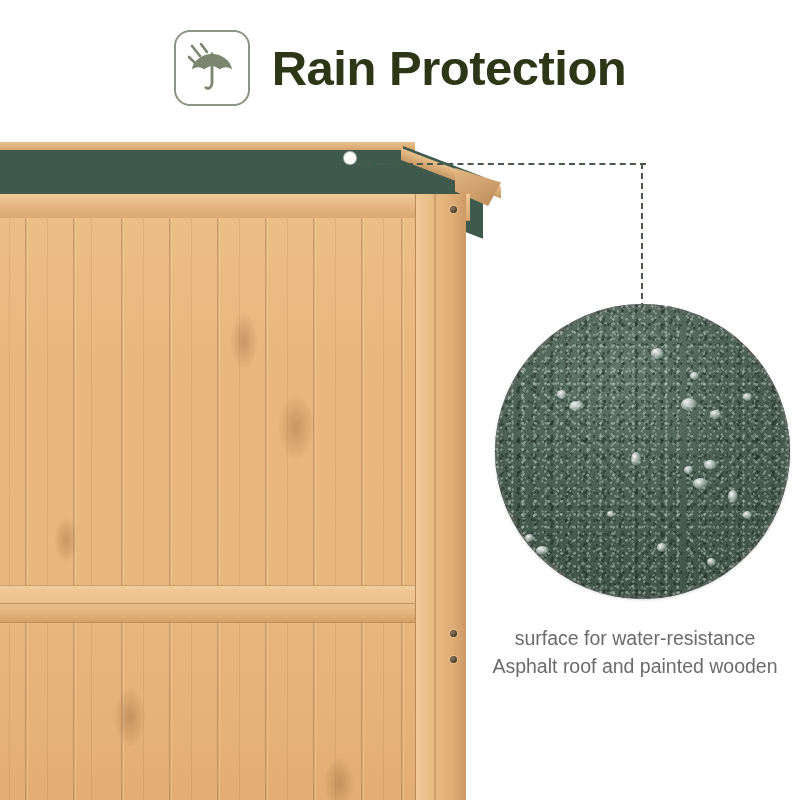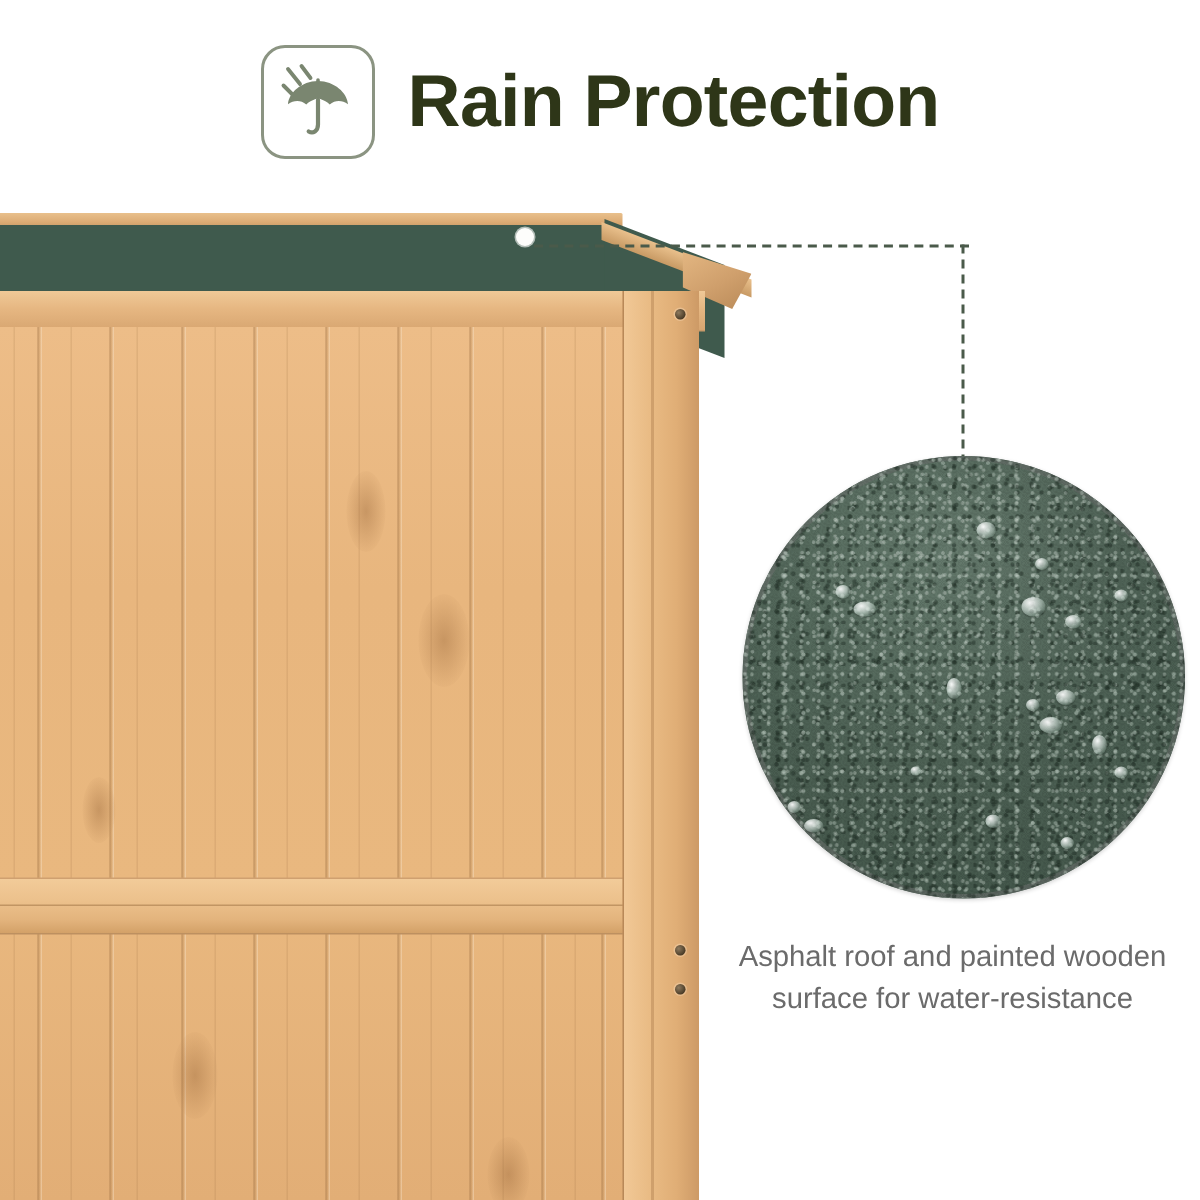--- a/index.html
+++ b/index.html
@@ -214,17 +214,17 @@
     <div class="droplet" style="left:79%;top:63%;width:10px;height:13px"></div>
     <div class="droplet" style="left:84%;top:70%;width:9px;height:8px"></div>
     <div class="droplet" style="left:10%;top:78%;width:9px;height:8px"></div>
     <div class="droplet" style="left:14%;top:82%;width:13px;height:9px"></div>
     <div class="droplet" style="left:55%;top:81%;width:10px;height:9px"></div>
     <div class="droplet" style="left:72%;top:86%;width:9px;height:8px"></div>
     <div class="droplet" style="left:38%;top:70%;width:7px;height:6px"></div>
   </div>
 
   <div id="caption" style="color: rgb(107, 107, 107);">
+    <span class="cap-line">surface for water-resistance</span>
     <span class="cap-line">Asphalt roof and painted wooden</span>
-    <span class="cap-line">surface for water-resistance</span>
   </div>
 
 </div>
 
 </body></html>

